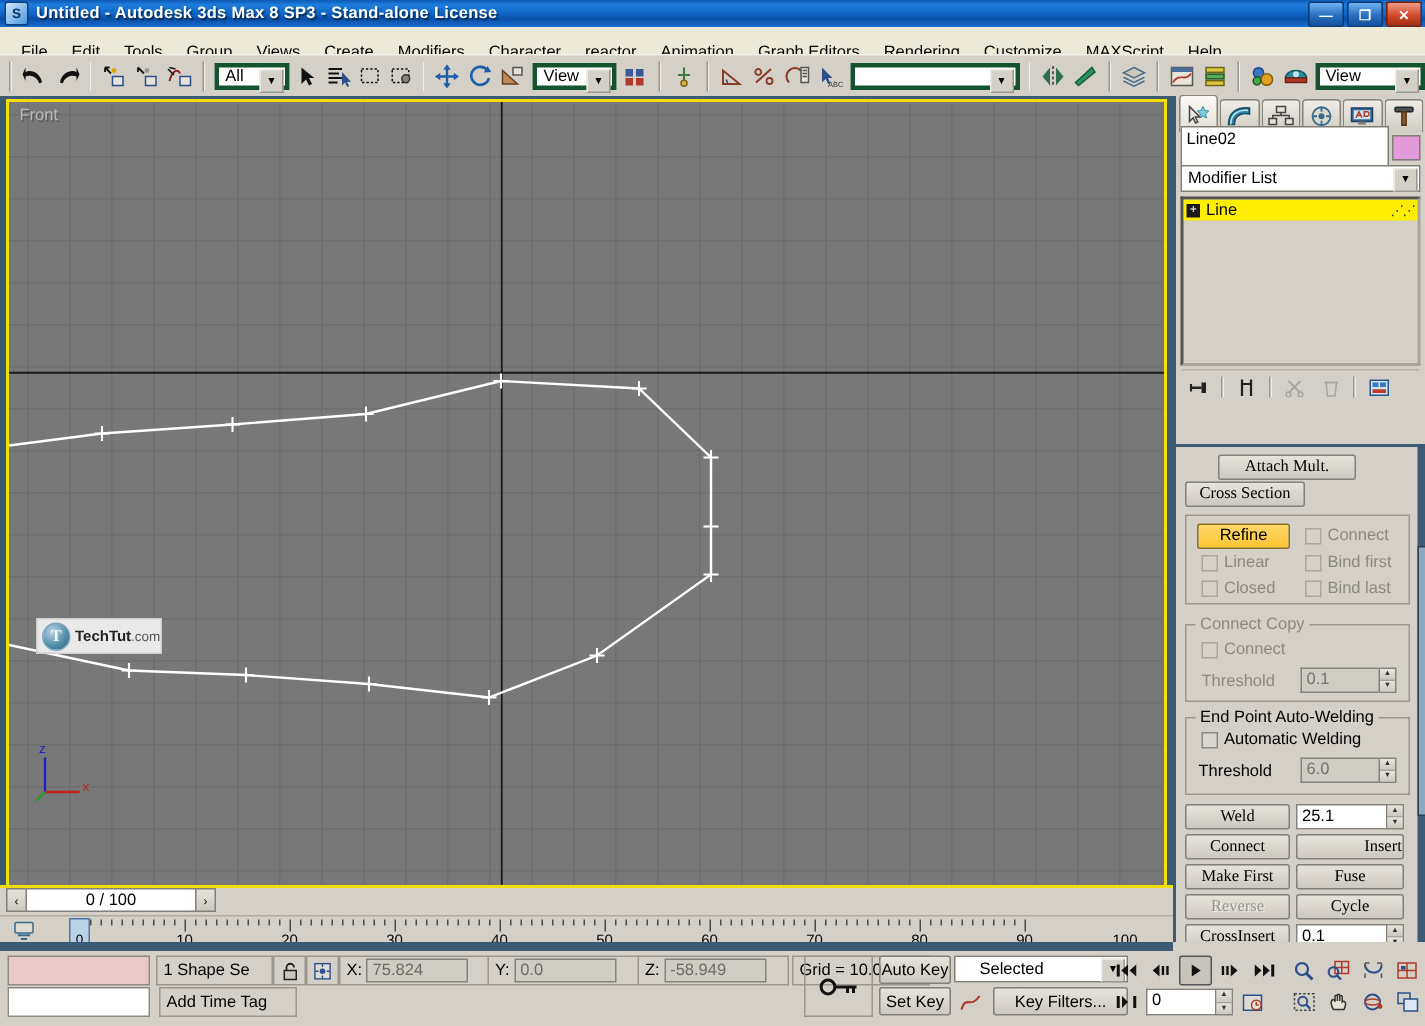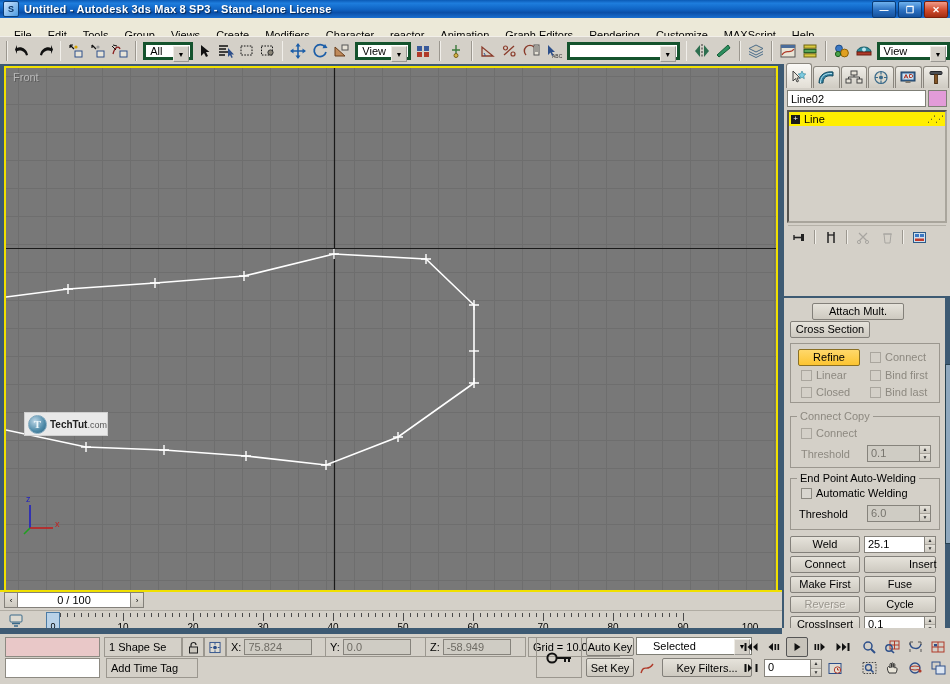--- a/index.html
+++ b/index.html
@@ -109,21 +109,21 @@
     width:26px;height:21px;margin-right:1px;
     background:linear-gradient(to bottom,#efede7,#cfcbc2);
     border:1px solid #8a867e;border-bottom:none;border-radius:3px 3px 0 0;
     display:flex;align-items:center;justify-content:center;
   }
   .cp-tab.sel{height:24px;background:linear-gradient(to bottom,#fbfaf7,#e2ded5);}
   .cp-name-row{
     display:flex;align-items:center;height:17px;margin:2px 3px 0 3px;gap:2px;
   }
   .cp-name{
-    flex:1;height:17px;background:#fff;border:1px solid #7f7f76;
+    flex:1;height:30px;background:#fff;border:1px solid #7f7f76;
     font-size:11px;padding-left:3px;line-height:16px;box-sizing:border-box;
   }
   .cp-color{width:19px;height:17px;border:1px solid #7f7f76;box-sizing:border-box;}
   .cp-modlist{
     position:relative;height:18px;margin:3px 3px 0 3px;
     background:#fff;border:1px solid #7f7f76;box-sizing:border-box;
     font-size:11px;line-height:16px;padding-left:4px;
   }
   .cp-modlist .arrow{
     position:absolute;right:1px;top:1px;width:14px;height:14px;
@@ -154,21 +154,21 @@
 
   .cp-rollout{
     position:absolute;left:0;top:232px;width:168px;height:332px;
     box-sizing:border-box;overflow:hidden;
     border-top:2px solid #3d5a73;background:#d4d0c8;
   }
   .cp-scroll{
     position:absolute;right:0;top:0;width:7px;height:332px;background:#3d5a73;
   }
   .cp-scroll .thumb{position:absolute;left:0;top:66px;width:7px;height:180px;background:#8fa8bd;border:1px solid #27414f;box-sizing:border-box;}
-  .rc{position:absolute;left:6px;width:152px;}
+  .rc{position:absolute;left:6px;width:152px;font-family:Liberation Serif, serif;}
 
   .mbtn{
     background:linear-gradient(to bottom,#e6e3db,#cdc9c0);
     border:1px solid #83807a;border-radius:2px;
     font-size:11px;text-align:center;line-height:15px;height:17px;
     box-sizing:border-box;color:#000;
   }
   .mbtn.dis{color:#9a968e;text-shadow:1px 1px 0 #efece6;}
   .mbtn.on{background:linear-gradient(to bottom,#ffd86b,#fcc431);border-color:#8a7024;}
   .grp{
@@ -584,20 +584,24 @@
             <rect x="7.6" y="4.5" width="2.8" height="9" fill="#8a5a2a" stroke="#4e3113"></rect>
           </svg>
       </div>
     </div>
 
     <div class="cp-name-row">
       <div class="cp-name">Line02</div>
       <div class="cp-color" id="objcolor" style="background: rgb(226, 155, 216);"></div>
     </div>
 
+    <div class="cp-modlist">
+      <span>Modifier List</span>
+      <span class="arrow">▼</span>
+    </div>
 
     <div class="cp-stack">
       <div class="stack-item">
         <span class="stack-plus">+</span>
         <span>Line</span>
         <span class="stack-dots">⋰⋰</span>
       </div>
     </div>
 
     <div class="cp-stacktools">

